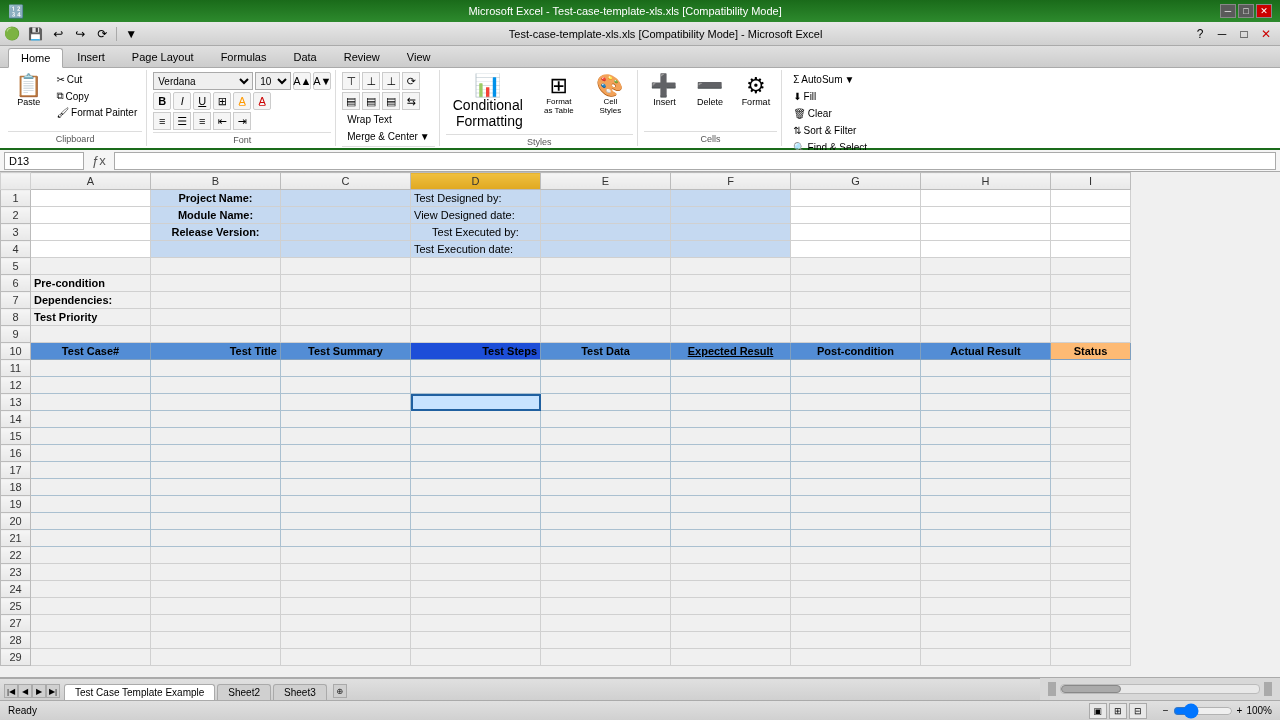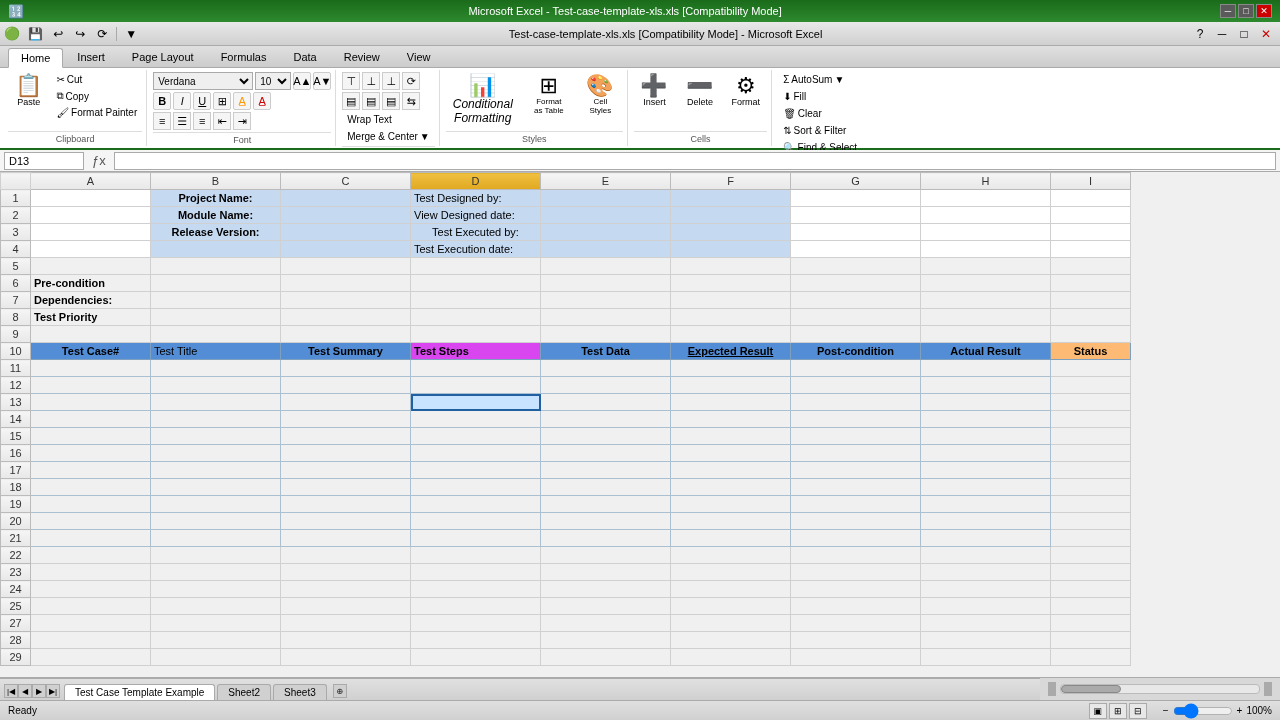--- a/index.html
+++ b/index.html
@@ -345,21 +345,21 @@
         </div>
       </div>
       <div class="ribbon-group-label">Alignment</div>
     </div>
 
 
     <div class="ribbon-group" style="min-width:120px;">
       <div class="ribbon-group-content" style="gap:4px;">
         <div class="ribbon-btn-large" style="min-width:50px;">
           <div class="icon">📊</div>
-          <div class="label" style="font-size:12px; text-align:center;font-style:italic;">Conditional<br>Formatting</div>
+          <div class="label" style="font-size:14px; text-align:right;">Conditional<br>Formatting</div>
         </div>
         <div class="ribbon-btn-large" style="min-width:50px;">
           <div class="icon">⊞</div>
           <div class="label" style="font-size:8px; text-align:center;">Format<br>as Table</div>
         </div>
         <div class="ribbon-btn-large" style="min-width:45px;">
           <div class="icon">🎨</div>
           <div class="label" style="font-size:8px; text-align:center;">Cell<br>Styles</div>
         </div>
       </div>
@@ -554,23 +554,23 @@
             <td></td>
             <td></td>
             <td></td>
             <td></td>
             <td></td>
             <td></td>
           </tr>
           <tr>
             <th class="row-header">10</th>
             <td style="background: rgb(83, 141, 213); font-weight: bold; text-align: center; border-color: rgb(127, 159, 191);">Test Case#</td>
-            <td style="background: rgb(83, 141, 213); font-weight: normal; text-align: left; border-color: rgb(127, 159, 191);">Test Title</td>
+            <td style="background: rgb(83, 141, 213); font-weight: bold; text-align: right; border-color: rgb(127, 159, 191);">Test Title</td>
             <td style="background: rgb(83, 141, 213); font-weight: bold; text-align: center; border-color: rgb(127, 159, 191);">Test Summary</td>
-            <td style="background: #d946ef; font-weight: bold; text-align: left; border-color: rgb(127, 159, 191);">Test Steps</td>
+            <td style="background: #1d4ed8; font-weight: bold; text-align: right; border-color: rgb(127, 159, 191);">Test Steps</td>
             <td style="background: rgb(83, 141, 213); font-weight: bold; text-align: center; border-color: rgb(127, 159, 191);">Test Data</td>
             <td style="background: rgb(83, 141, 213); font-weight: bold; text-align: center; border-color: rgb(127, 159, 191); text-decoration: underline;">Expected Result</td>
             <td style="background: rgb(83, 141, 213); font-weight: bold; text-align: center; border-color: rgb(127, 159, 191);">Post-condition</td>
             <td style="background: rgb(83, 141, 213); font-weight: bold; text-align: center; border-color: rgb(127, 159, 191);">Actual Result</td>
             <td style="background: #fdba74; font-weight: bold; text-align: center; border-color: rgb(127, 159, 191);">Status</td>
           </tr>
           <tr>
             <th class="row-header">11</th>
             <td style="border-color: rgb(170, 192, 208);"></td>
             <td style="border-color: rgb(170, 192, 208);"></td>

